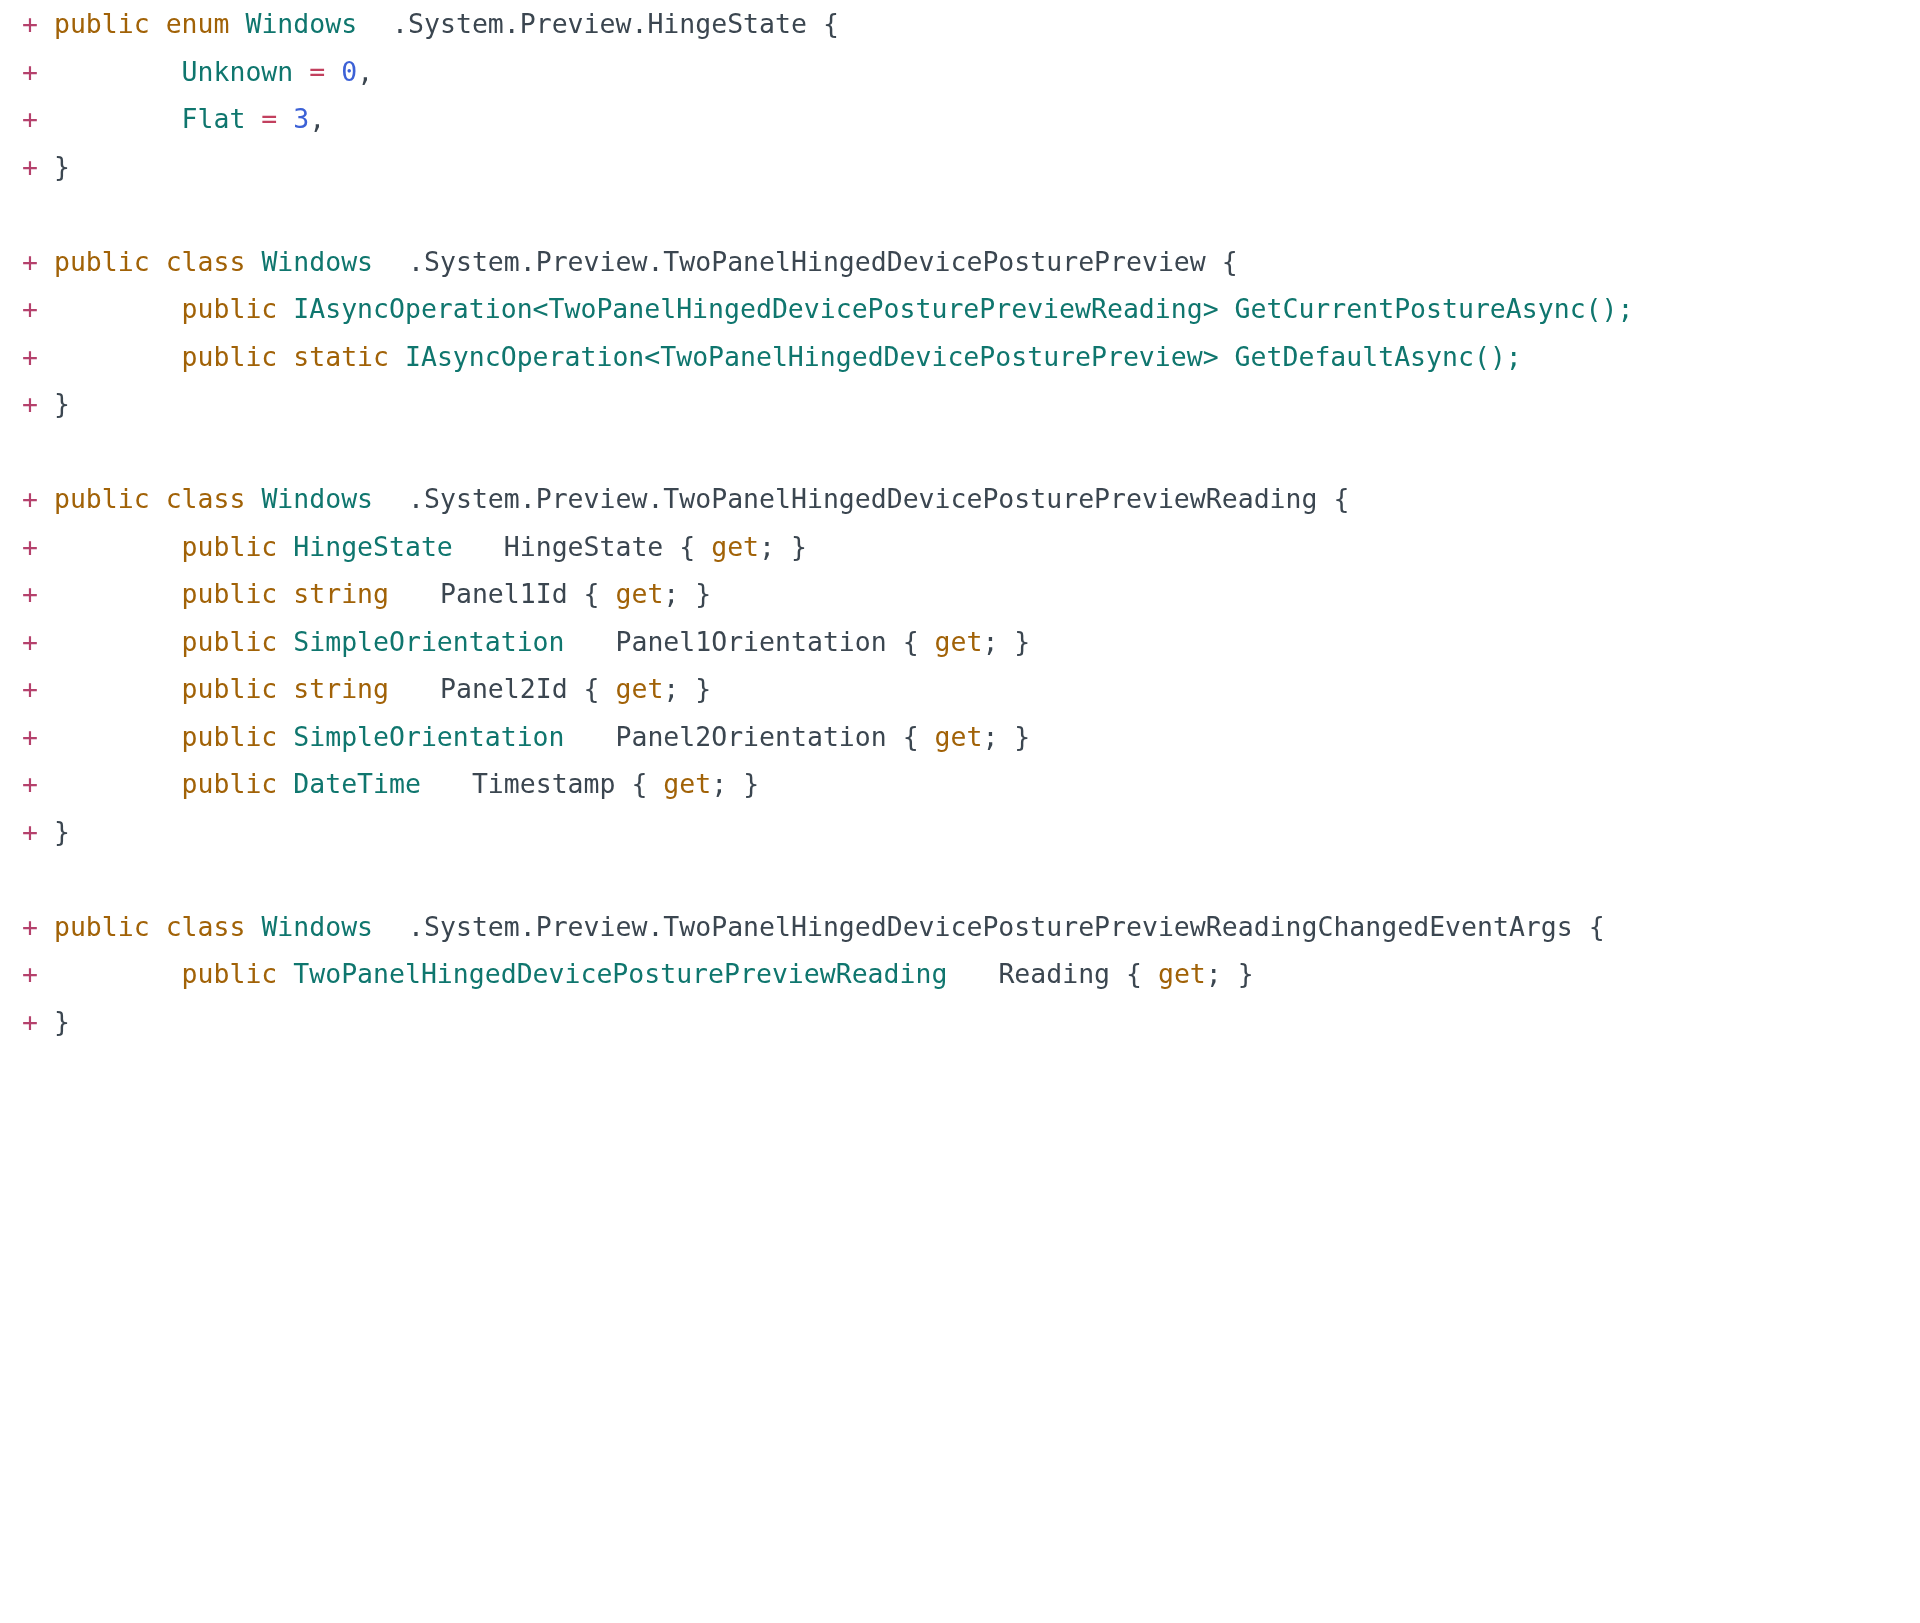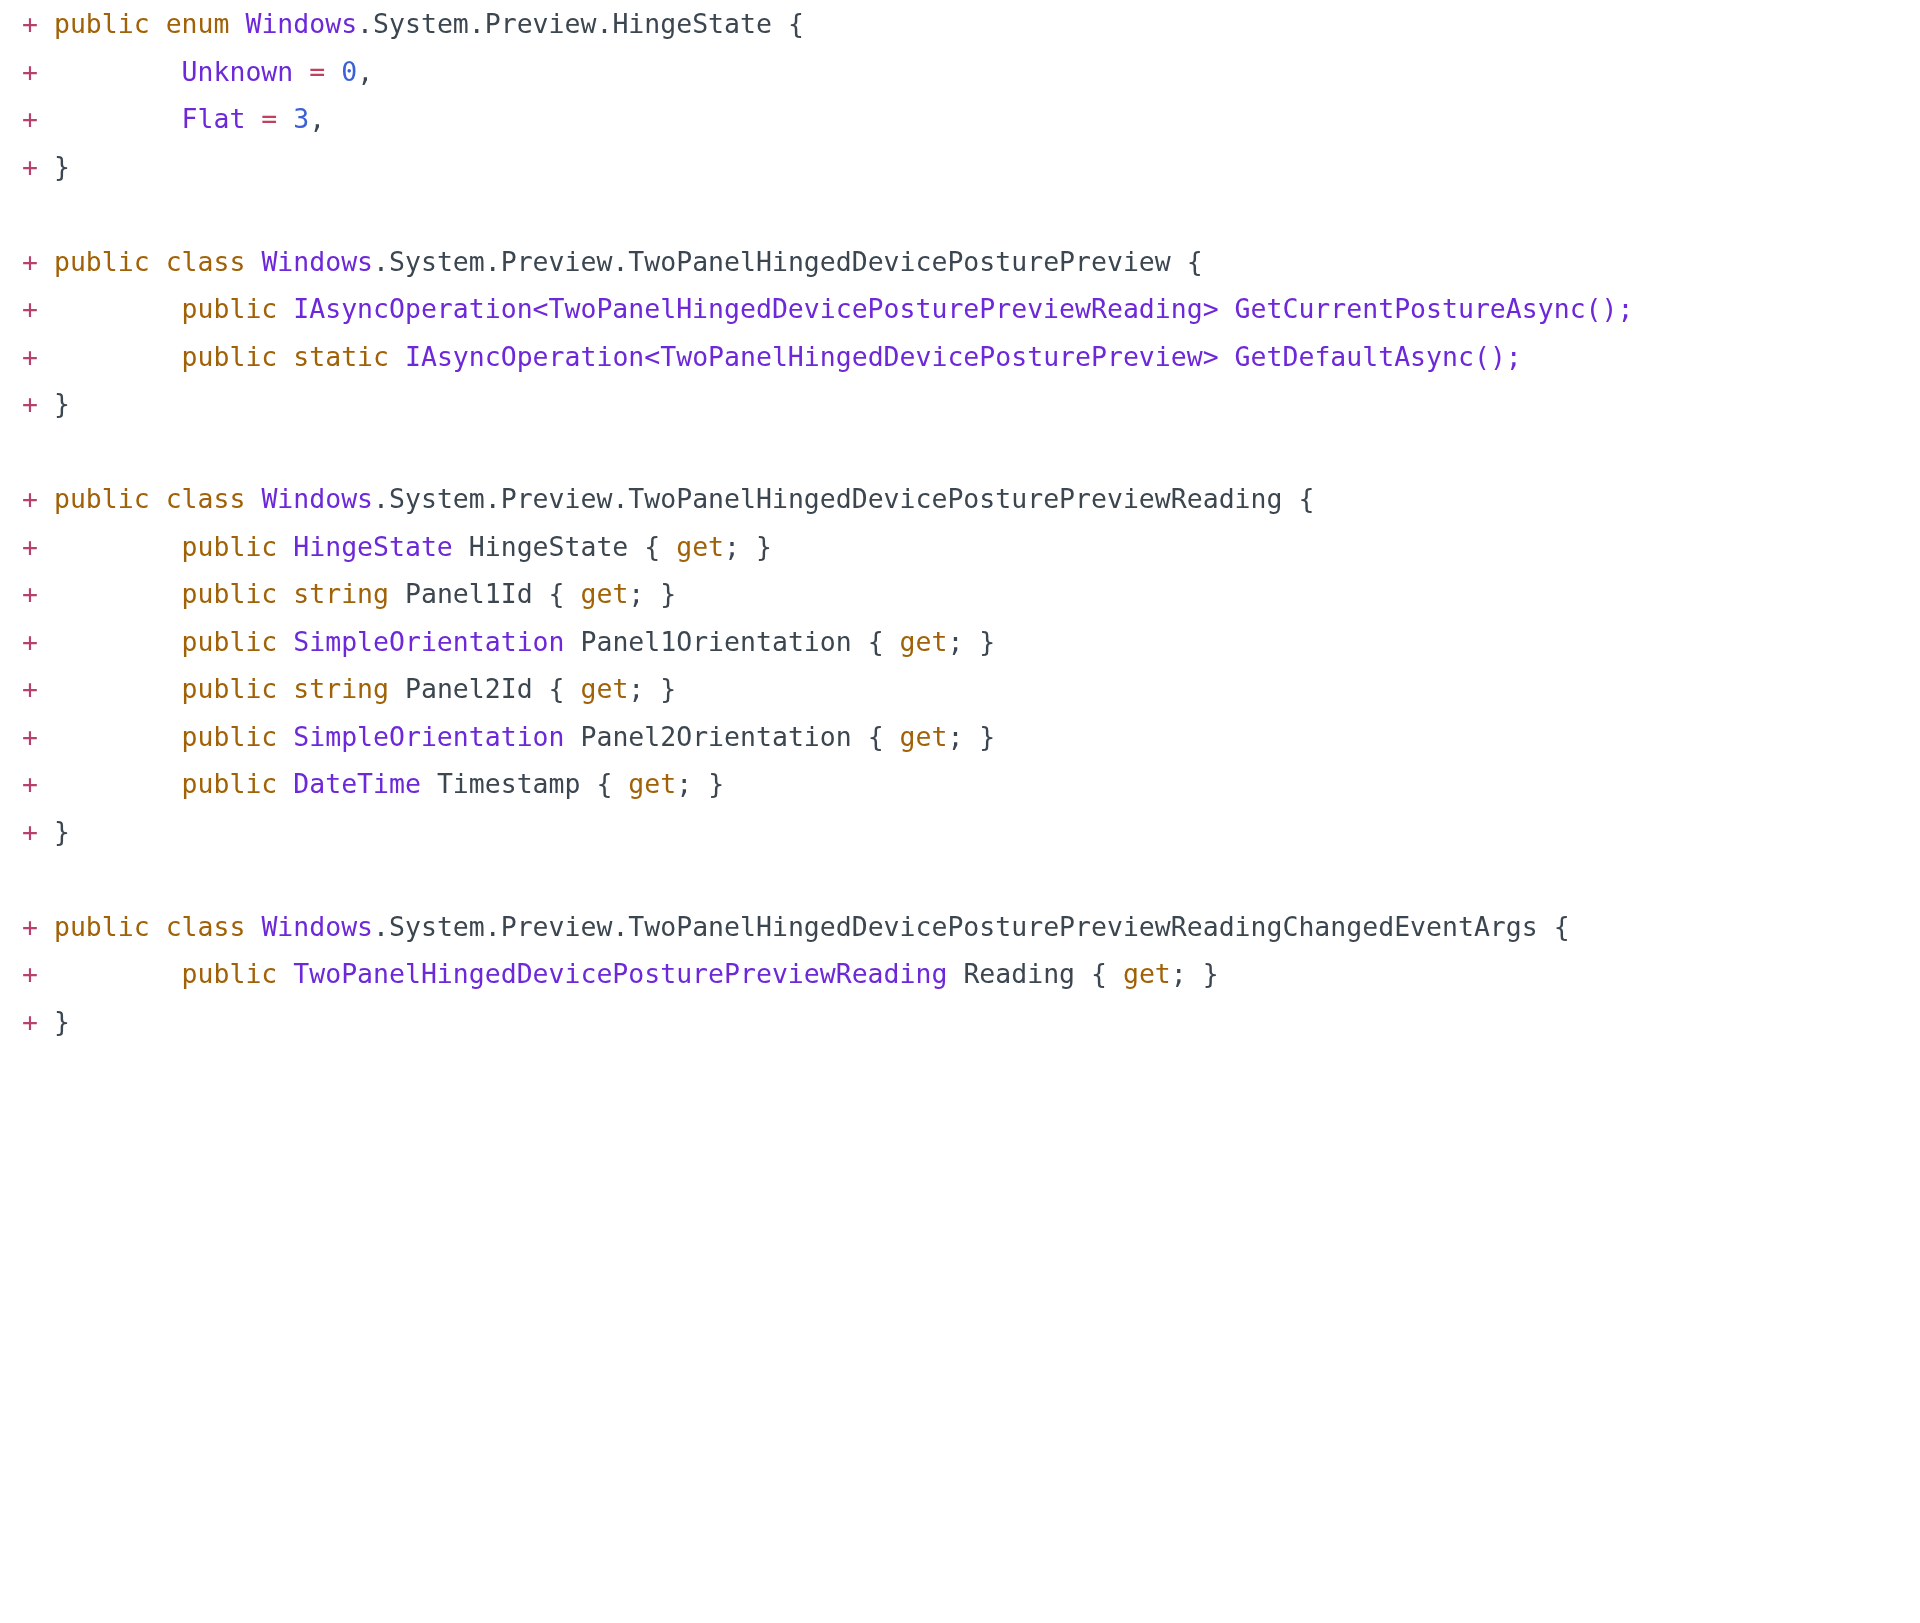--- a/index.html
+++ b/index.html
@@ -28,22 +28,22 @@
     box-sizing: border-box;
     color: #3b4650;
     overflow: hidden;
   }
   .code-line.blank {
     height: 47.5px;
   }
   .tok { white-space: pre; }
   .tok-marker  { color: #b5416c; }
   .tok-kw      { color: #a16207; }
-  .tok-type    { color: #6d28d9; }
-  .tok-ident   { color: #3b4650; }
+  .tok-type    { color: #0f766e; }
+  .tok-ident   { color: #3b4650; margin-left: 35px; }
   .tok-punct   { color: #3b4650; }
   .tok-num     { color: #3c61d6; }
   .tok-op      { color: #c2405e; }
   .tok-plain   { color: #3b4650; }
 </style>
 </head>
 <body>
 
 <div id="code-view">
     <div class="code-line"><span class="tok tok-marker">+ </span><span class="tok tok-kw">public</span><span class="tok tok-plain"> </span><span class="tok tok-kw">enum</span><span class="tok tok-plain"> </span><span class="tok tok-type">Windows</span><span class="tok tok-ident">.System.Preview.HingeState {</span></div>

